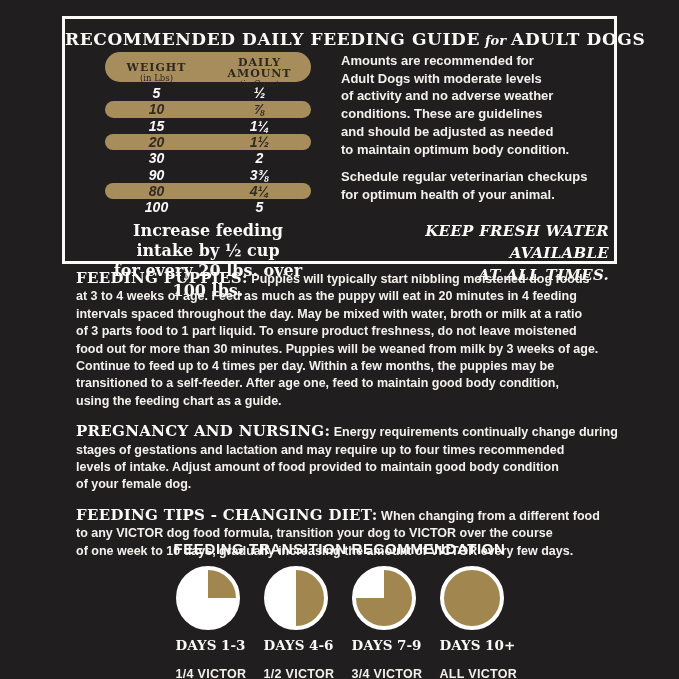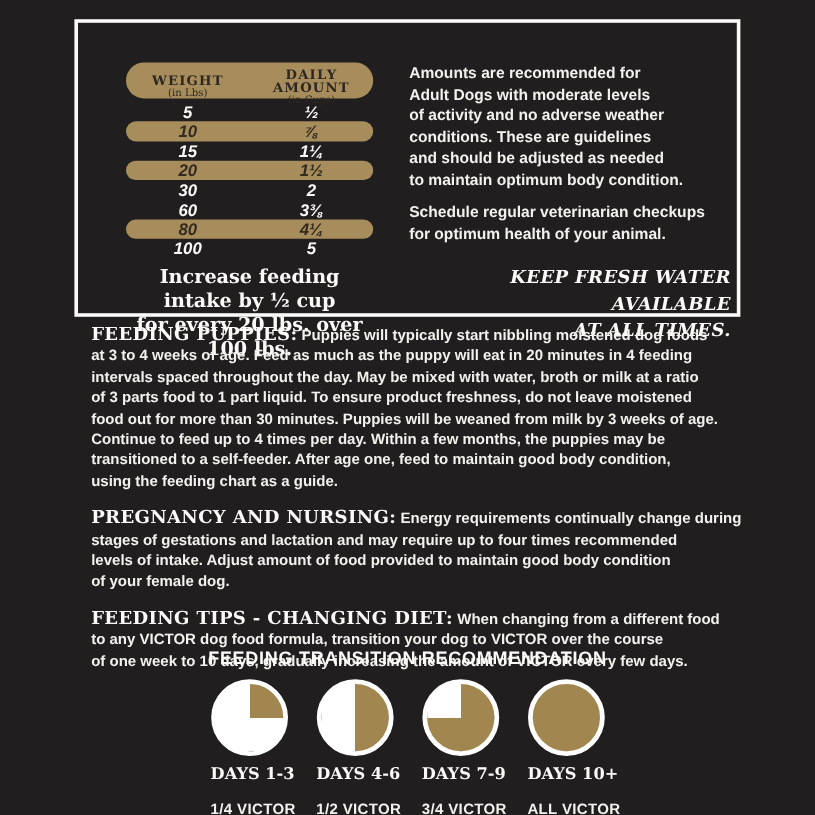--- a/index.html
+++ b/index.html
@@ -96,20 +96,23 @@
     margin-top:14px; font-weight:700; font-size:12.5px; letter-spacing:0.3px;
     color:#F3F1EE; white-space:nowrap;
   }
 </style>
 </head>
 <body>
 
 <div class="canvas">
 
   <div class="guide-box">
+    <div class="guide-title">
+      <span>RECOMMENDED DAILY FEEDING GUIDE</span><span class="for">for</span><span>ADULT DOGS</span>
+    </div>
 
     <div class="feed-table">
       <div class="thead">
         <div class="col">
           <div class="h">WEIGHT</div>
           <div class="sub">(in Lbs)</div>
         </div>
         <div class="col">
           <div class="h">DAILY AMOUNT</div>
           <div class="sub">(in Cups)</div>
@@ -130,21 +133,21 @@
           </div>
         <div class="trow tanrow">
             <div class="c">20</div>
             <div class="c">1½</div>
           </div>
         <div class="trow darkrow">
             <div class="c">30</div>
             <div class="c">2</div>
           </div>
         <div class="trow darkrow">
-            <div class="c">60</div>
+            <div class="c">90</div>
             <div class="c">3⅜</div>
           </div>
         <div class="trow tanrow">
             <div class="c">80</div>
             <div class="c">4¼</div>
           </div>
         <div class="trow darkrow">
             <div class="c">100</div>
             <div class="c">5</div>
           </div>

